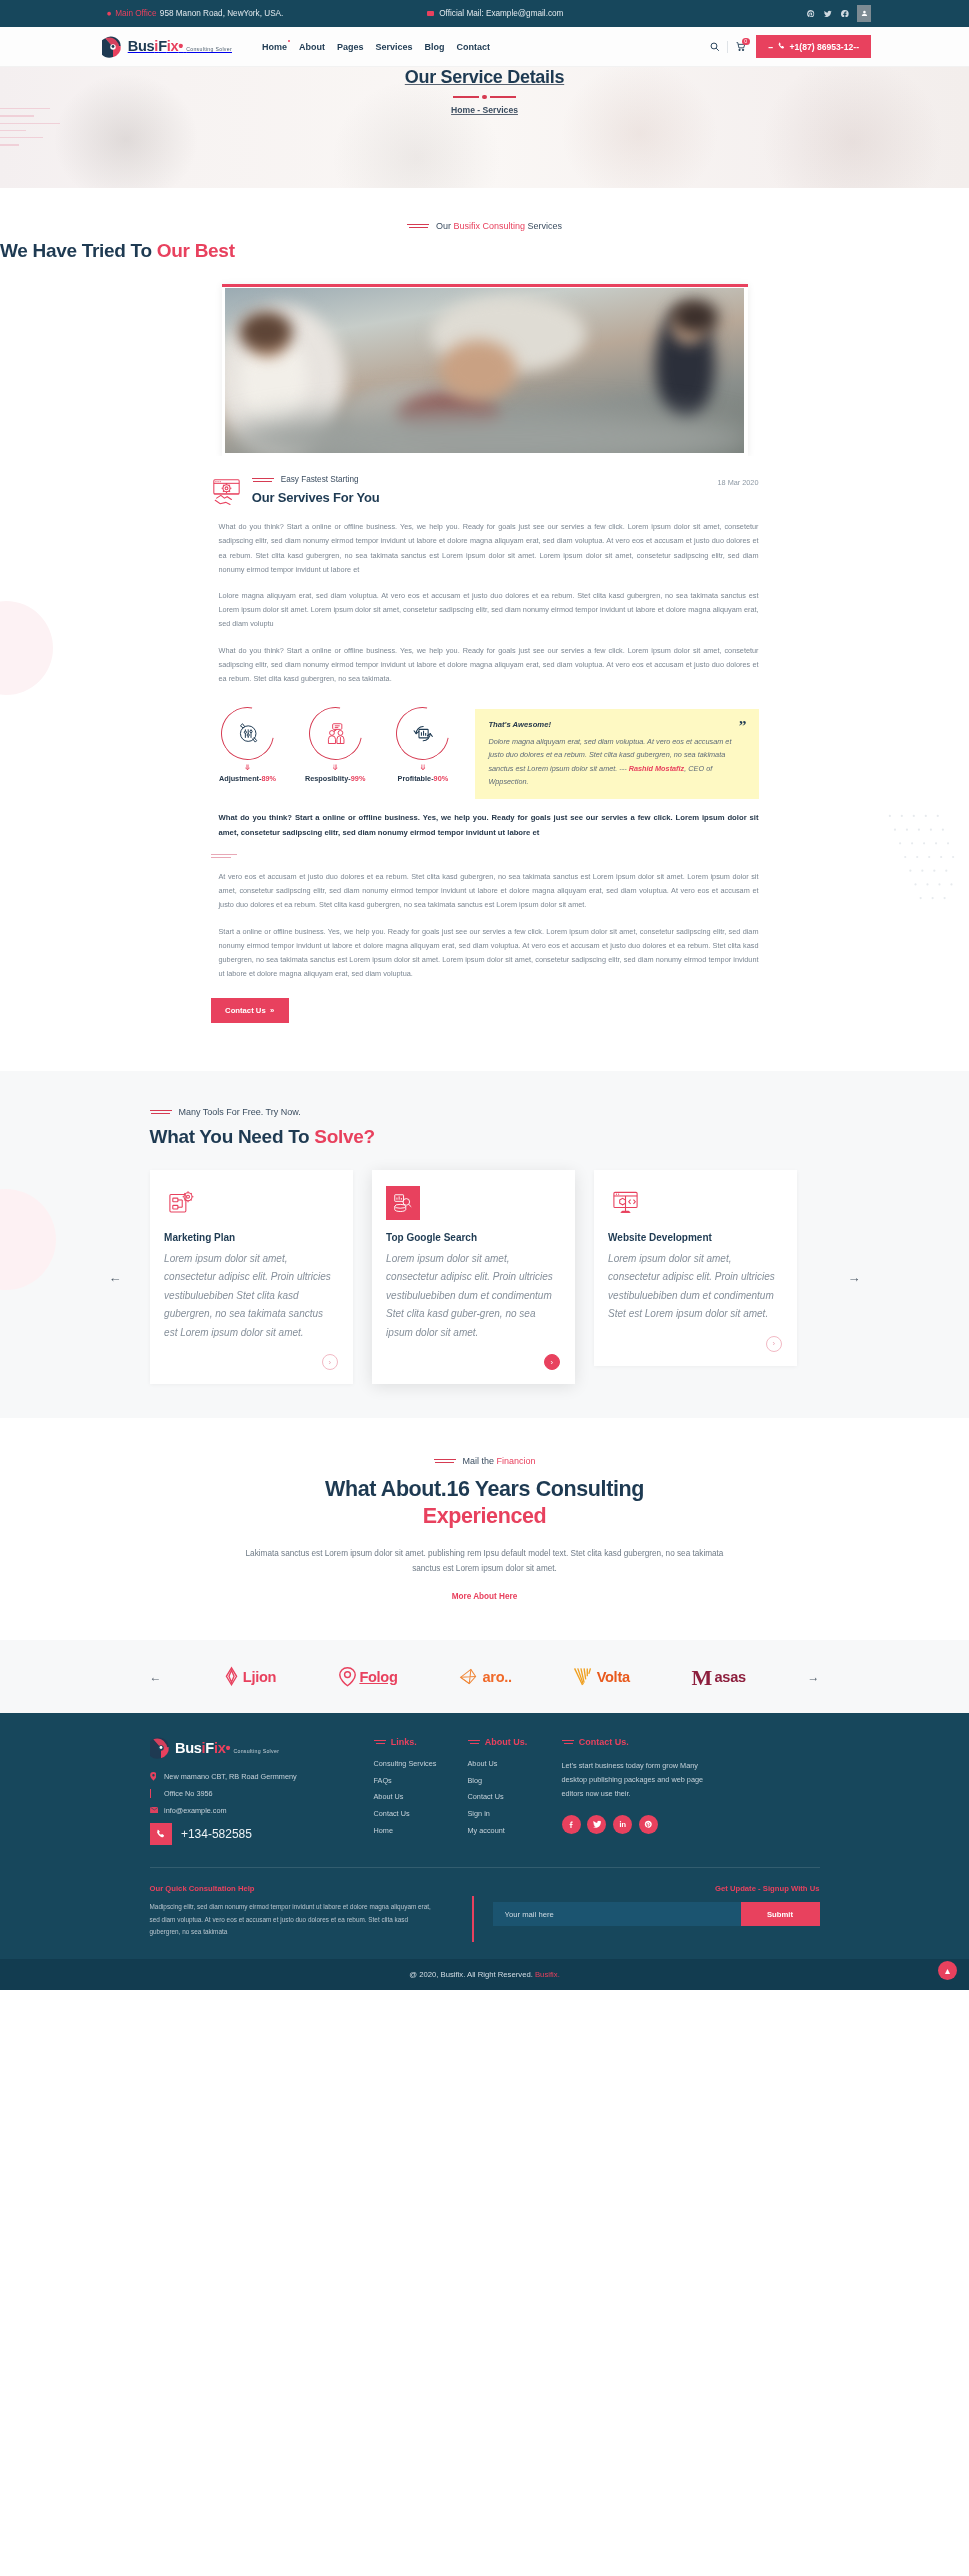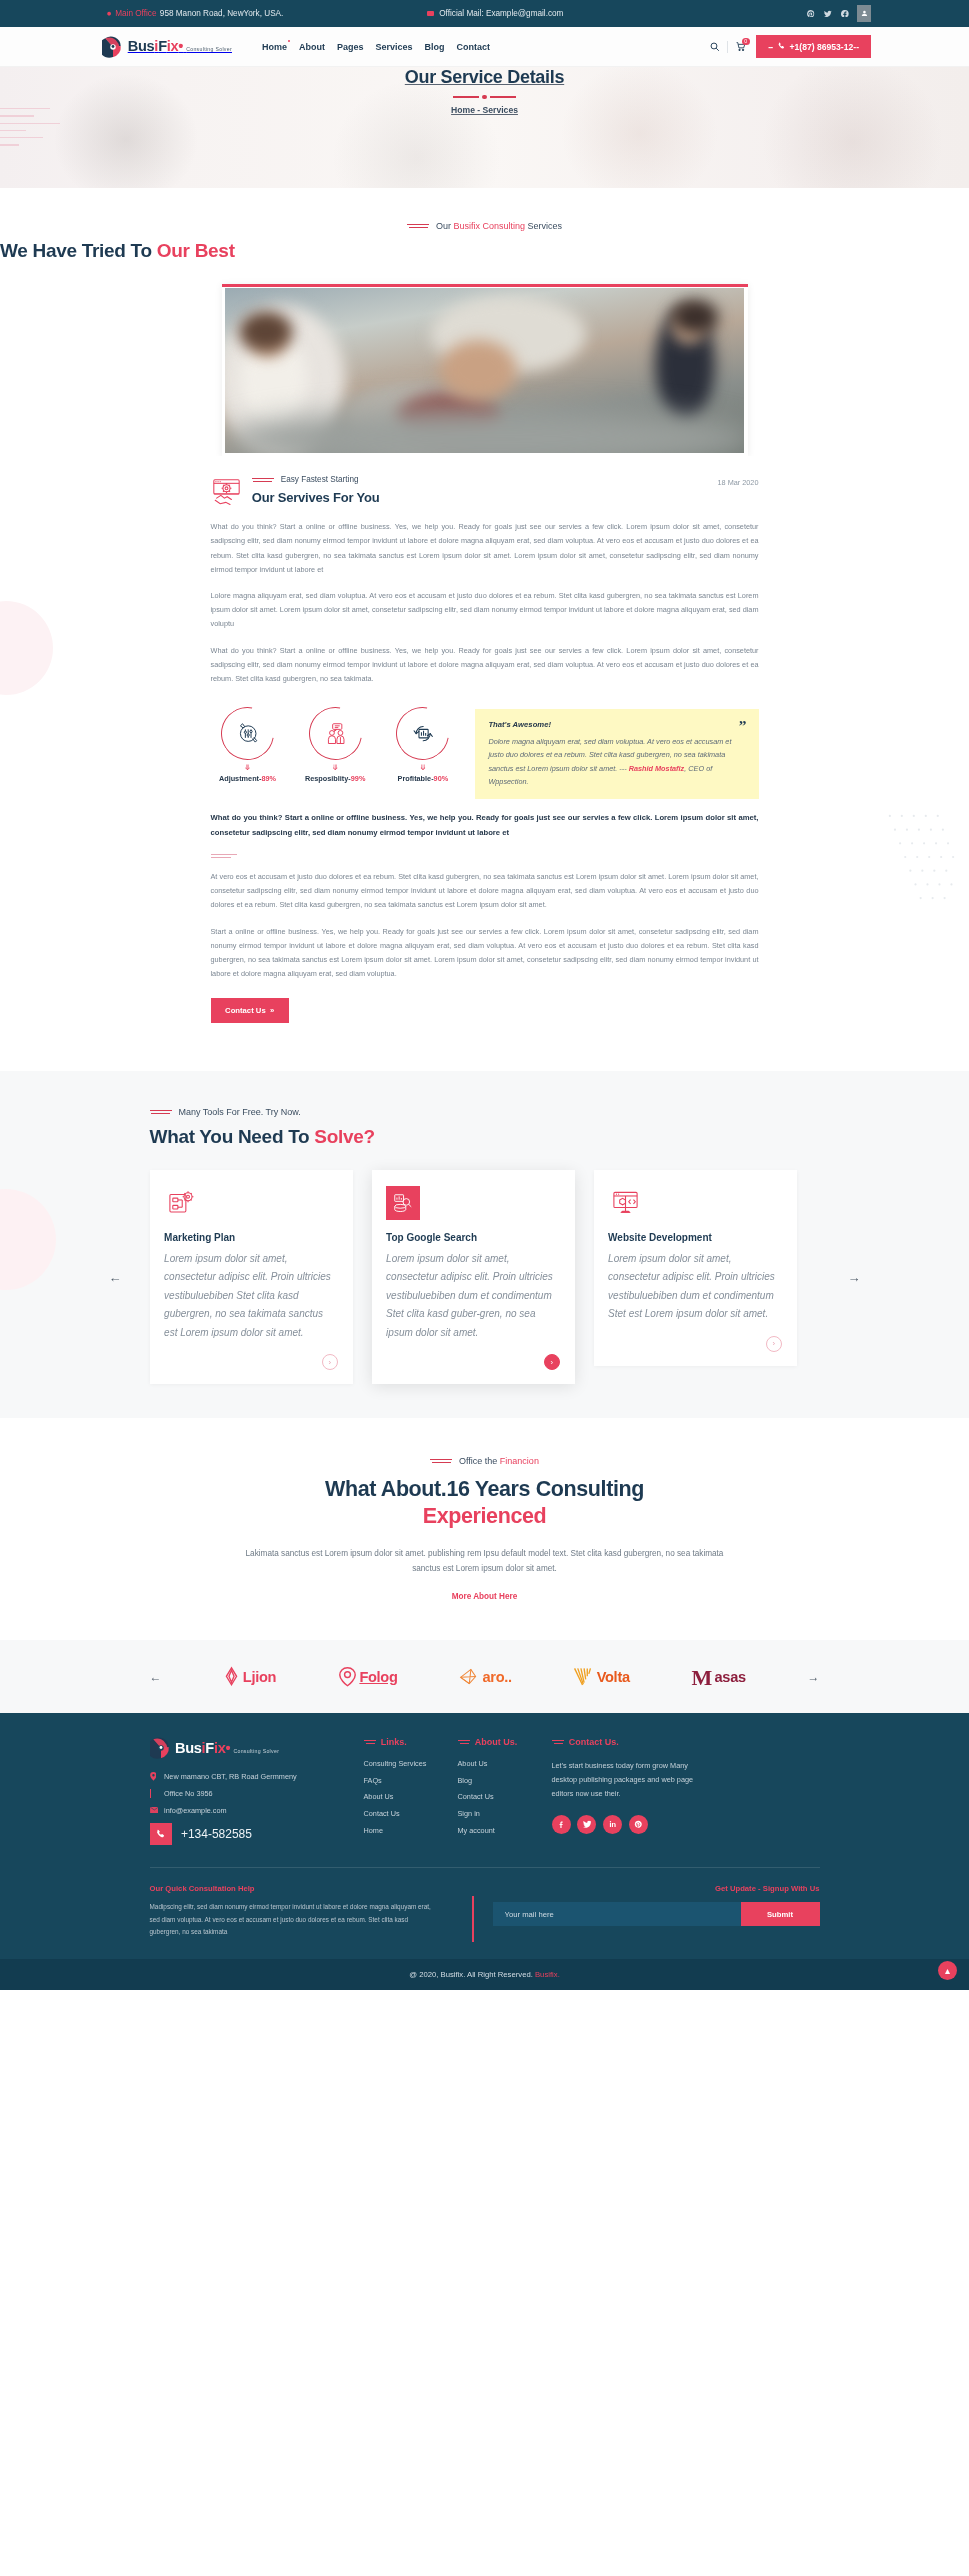--- a/index.html
+++ b/index.html
@@ -141,21 +141,21 @@
   }
   .svc-head { display: flex; align-items: flex-start; padding-top: 19px; }
   .svc-head-ico { width: 31px; height: 31px; flex: none; margin-top: 1.7px; }
   .svc-head-txt { margin-left: 10.3px; }
   .svc-head-txt .sec-label { font-size: 8.2px; }
   .svc-head-title {
     font-size: 13px; font-weight: 700; color: #1e3a52; margin-top: 6px; letter-spacing: -0.2px;
   }
   .svc-date { margin-left: auto; font-size: 7.3px; color: #8e99a4; padding-top: 2.6px; }
   .body-p {
-    font-size: 7.3px; line-height: 1.95; color: #7c8793; margin-top: 12px; text-align: justify;
+    font-size: 7.3px; line-height: 1.95; color: #7c8793; margin-top: 12px; text-align: justify; margin-left: 8px;
   }
   .body-p.strong { font-size: 7.7px; font-weight: 700; color: #27394c; line-height: 1.85; }
 
   
   .stats-row { display: flex; gap: 0; margin-top: 20.6px; align-items: flex-start; }
   .stats { display: flex; gap: 13.7px; }
   .stat { width: 74px; text-align: center; }
   .stat-ring {
     width: 53px; height: 53px; margin: 0 auto; border-radius: 50%;
     border: 1.9px solid #d63b52; border-right-color: transparent;
@@ -247,21 +247,21 @@
   .brand {
     display: flex; align-items: center; gap: 2.6px; font-weight: 700; font-size: 14.6px;
     letter-spacing: -0.3px;
   }
   .brand-arrow { color: #4f5b68; font-size: 12px; cursor: pointer; }
 
   
   .footer { background: #17475c; padding: 24px 0 0; color: #c6d2da; }
   .footer-top { width: 670px; margin: 0 auto; display: flex; }
   .fcol1 { width: 197px; }
-  .fcol2 { width: 94px; margin-left: 17px; }
+  .fcol2 { width: 94px; margin-left: 27px; }
   .fcol3 { width: 94px; }
   .fcol4 { width: 163px; }
   .flogo { display: flex; align-items: center; gap: 3.4px; }
   .flogo .logo-text { color: #fff; }
   .flogo .logo-sub { color: #c6d2da; }
   .fcontact { margin-top: 13px; }
   .fcontact-row {
     display: flex; align-items: center; gap: 6px; font-size: 7.3px; color: #c6d2da;
     margin-bottom: 7.7px;
   }
@@ -713,21 +713,21 @@
       </div>
     </div>
   </div>
 
   <div class="about">
     <div class="sec-label">
       <span class="bars">
           <i></i>
           <i></i>
         </span>
-      <span><span>Office the </span><span class="accent">Financion</span></span>
+      <span><span>Mail the </span><span class="accent">Financion</span></span>
     </div>
     <div class="about-title">
       <span>What About.16 Years Consulting</span><br>
       <span class="accent">Experienced</span>
     </div>
     <div class="about-text">Lakimata sanctus est Lorem ipsum dolor sit amet. publishing rem Ipsu default model text. Stet clita kasd gubergren, no sea takimata sanctus est Lorem ipsum dolor sit amet.</div>
     <a class="about-link" href="#">More About Here</a>
   </div>
 
   <div class="brands">

